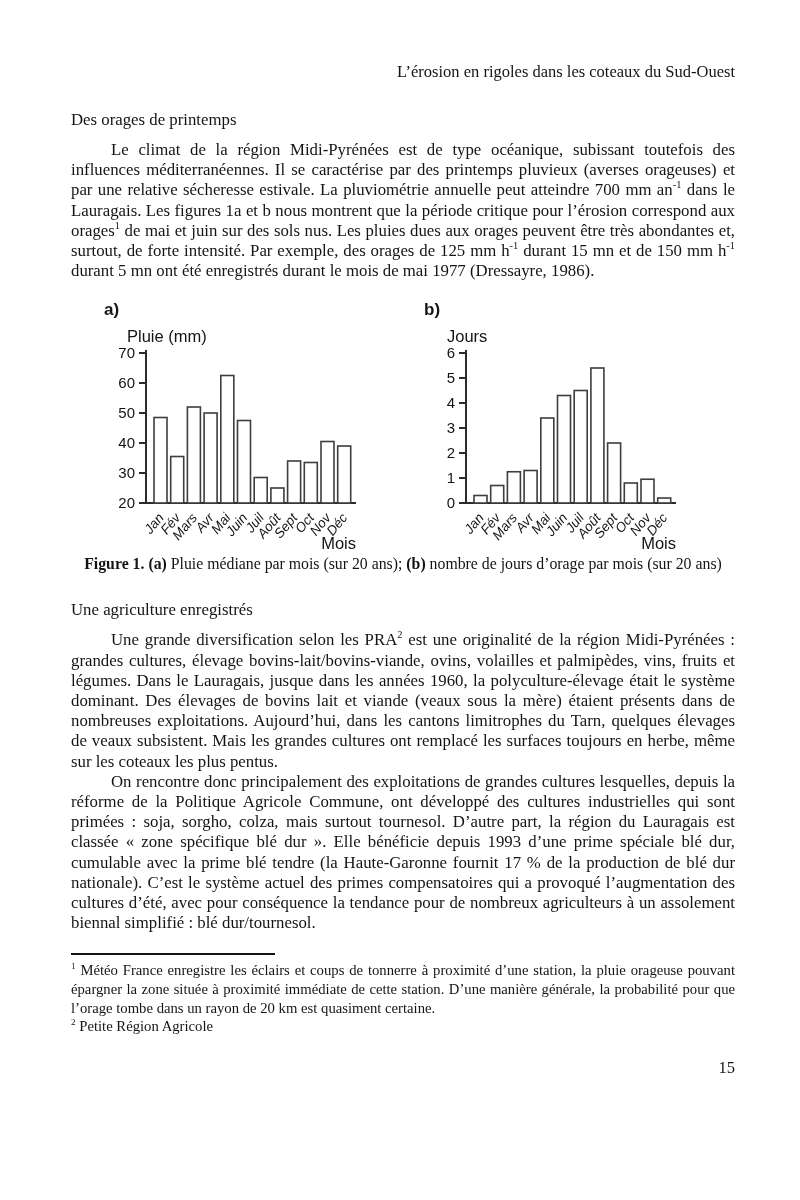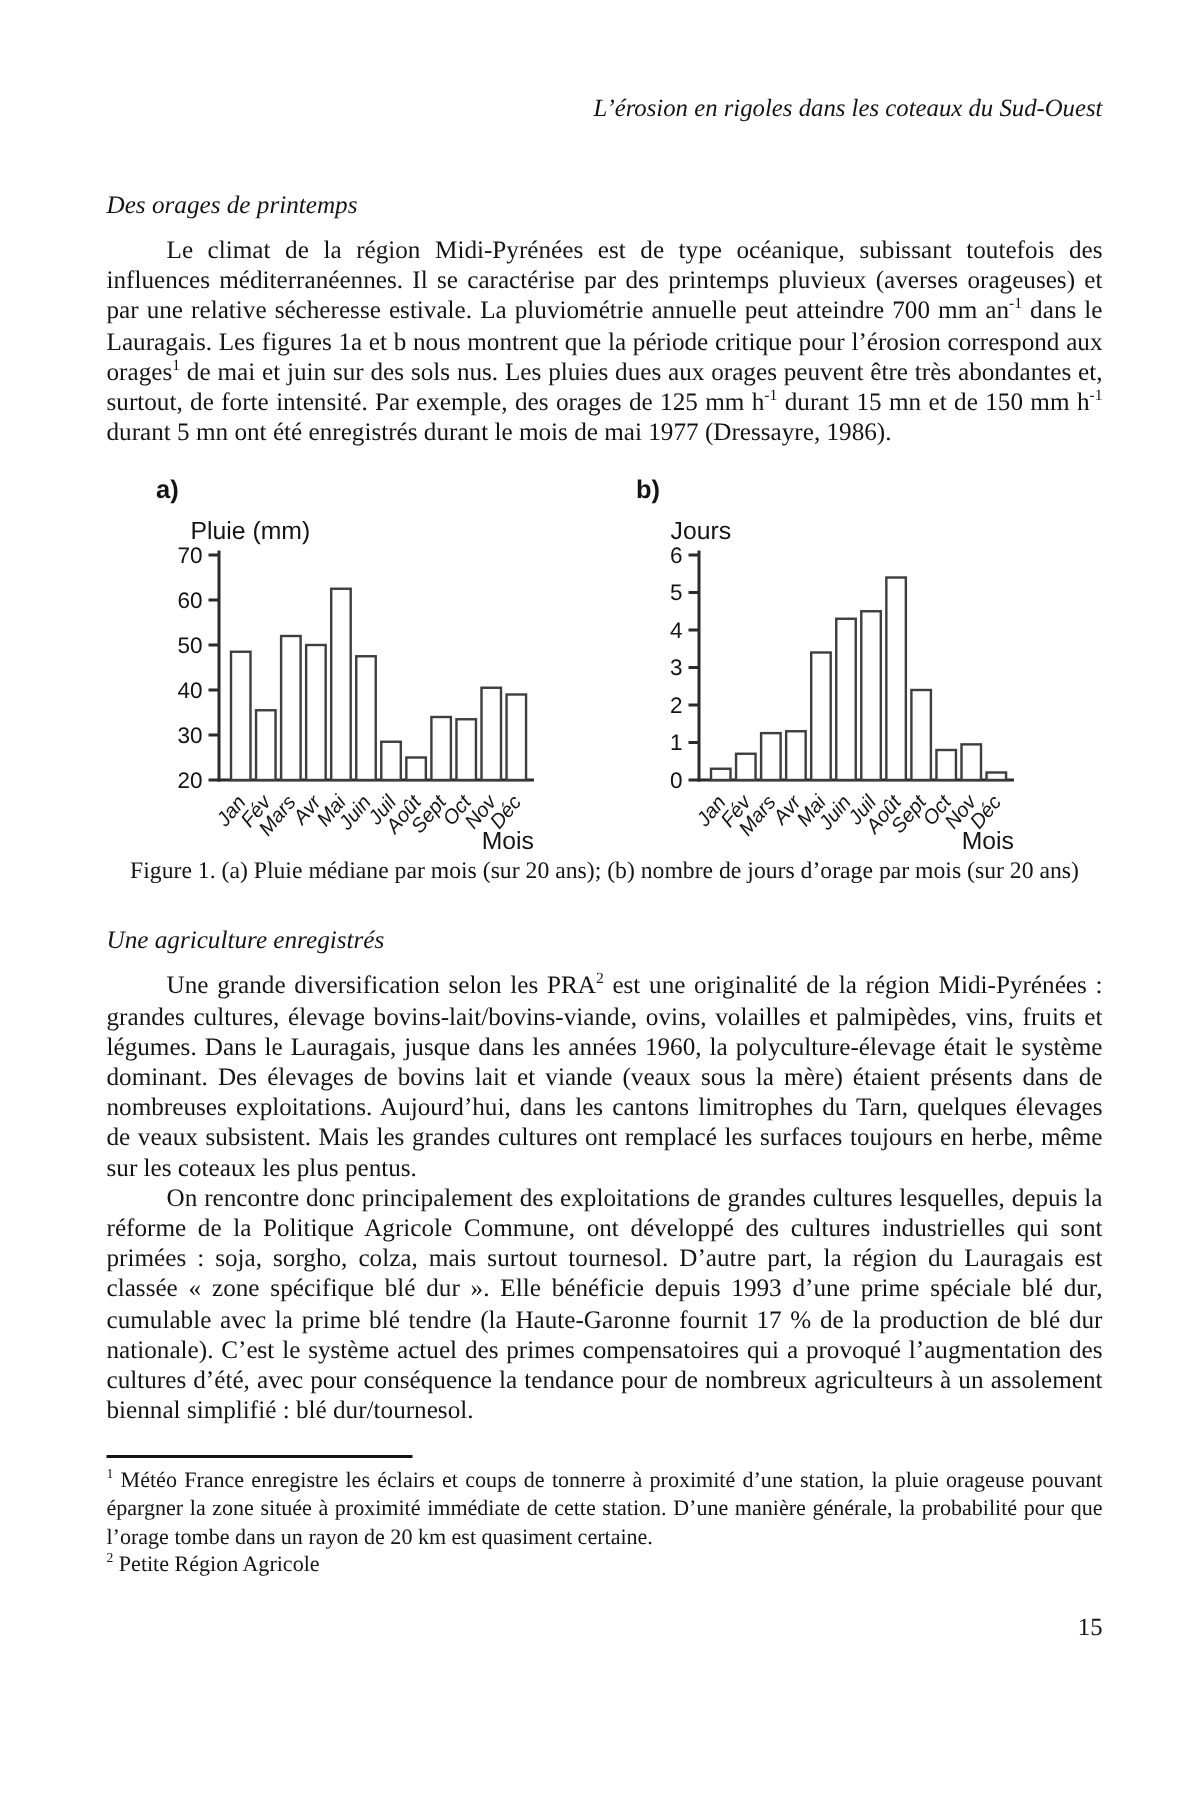--- a/index.html
+++ b/index.html
@@ -1,24 +1,24 @@
 <!DOCTYPE html>
 <html><head>
 <meta charset="utf-8">
 <style>
   html,body{margin:0;padding:0;background:#ffffff;}
   body{width:800px;height:1200px;font-family:"Liberation Serif",serif;color:#141414;}
   .page{position:relative;width:800px;height:1200px;background:#ffffff;overflow:hidden;
         padding:62px 65px 0 71px;box-sizing:border-box;}
-  .running-head{font-style:italic;font-size:16.5px;text-align:right;margin:0 0 45px 0;}
+  .running-head{font-size:16.5px;text-align:right;margin:0 0 28px 0;}
   .para{font-size:16.8px;line-height:20.2px;text-align:justify;margin:0;}
   .para.indent{text-indent:40px;}
-  .section-heading{font-style:italic;font-weight:normal;font-size:16.8px;margin:16px 0 10px 0;}
+  .section-heading{font-weight:normal;font-size:16.8px;margin:16px 0 10px 0;}
   .sup{vertical-align:super;font-size:0.62em;line-height:0;}
-  .b{font-weight:normal;}
+  .b{font-weight:bold;}
   .figure-row{display:flex;gap:20px;margin:14px 0 0 23px;}
   .figure-row svg{display:block;}
   .caption{font-size:15.8px;line-height:20px;text-align:center;margin:4px 0 0 0;}
   .caption + .section-heading{margin-top:26px;}
   .footnote-sep{width:204px;height:0;border-top:2px solid #141414;margin:20px 0 6px 0;}
   .footnote{font-size:14.7px;line-height:18.6px;text-align:justify;margin:0;}
   .page-number{font-size:16.5px;text-align:right;margin-top:22px;}
 </style>
 </head>
 <body>

